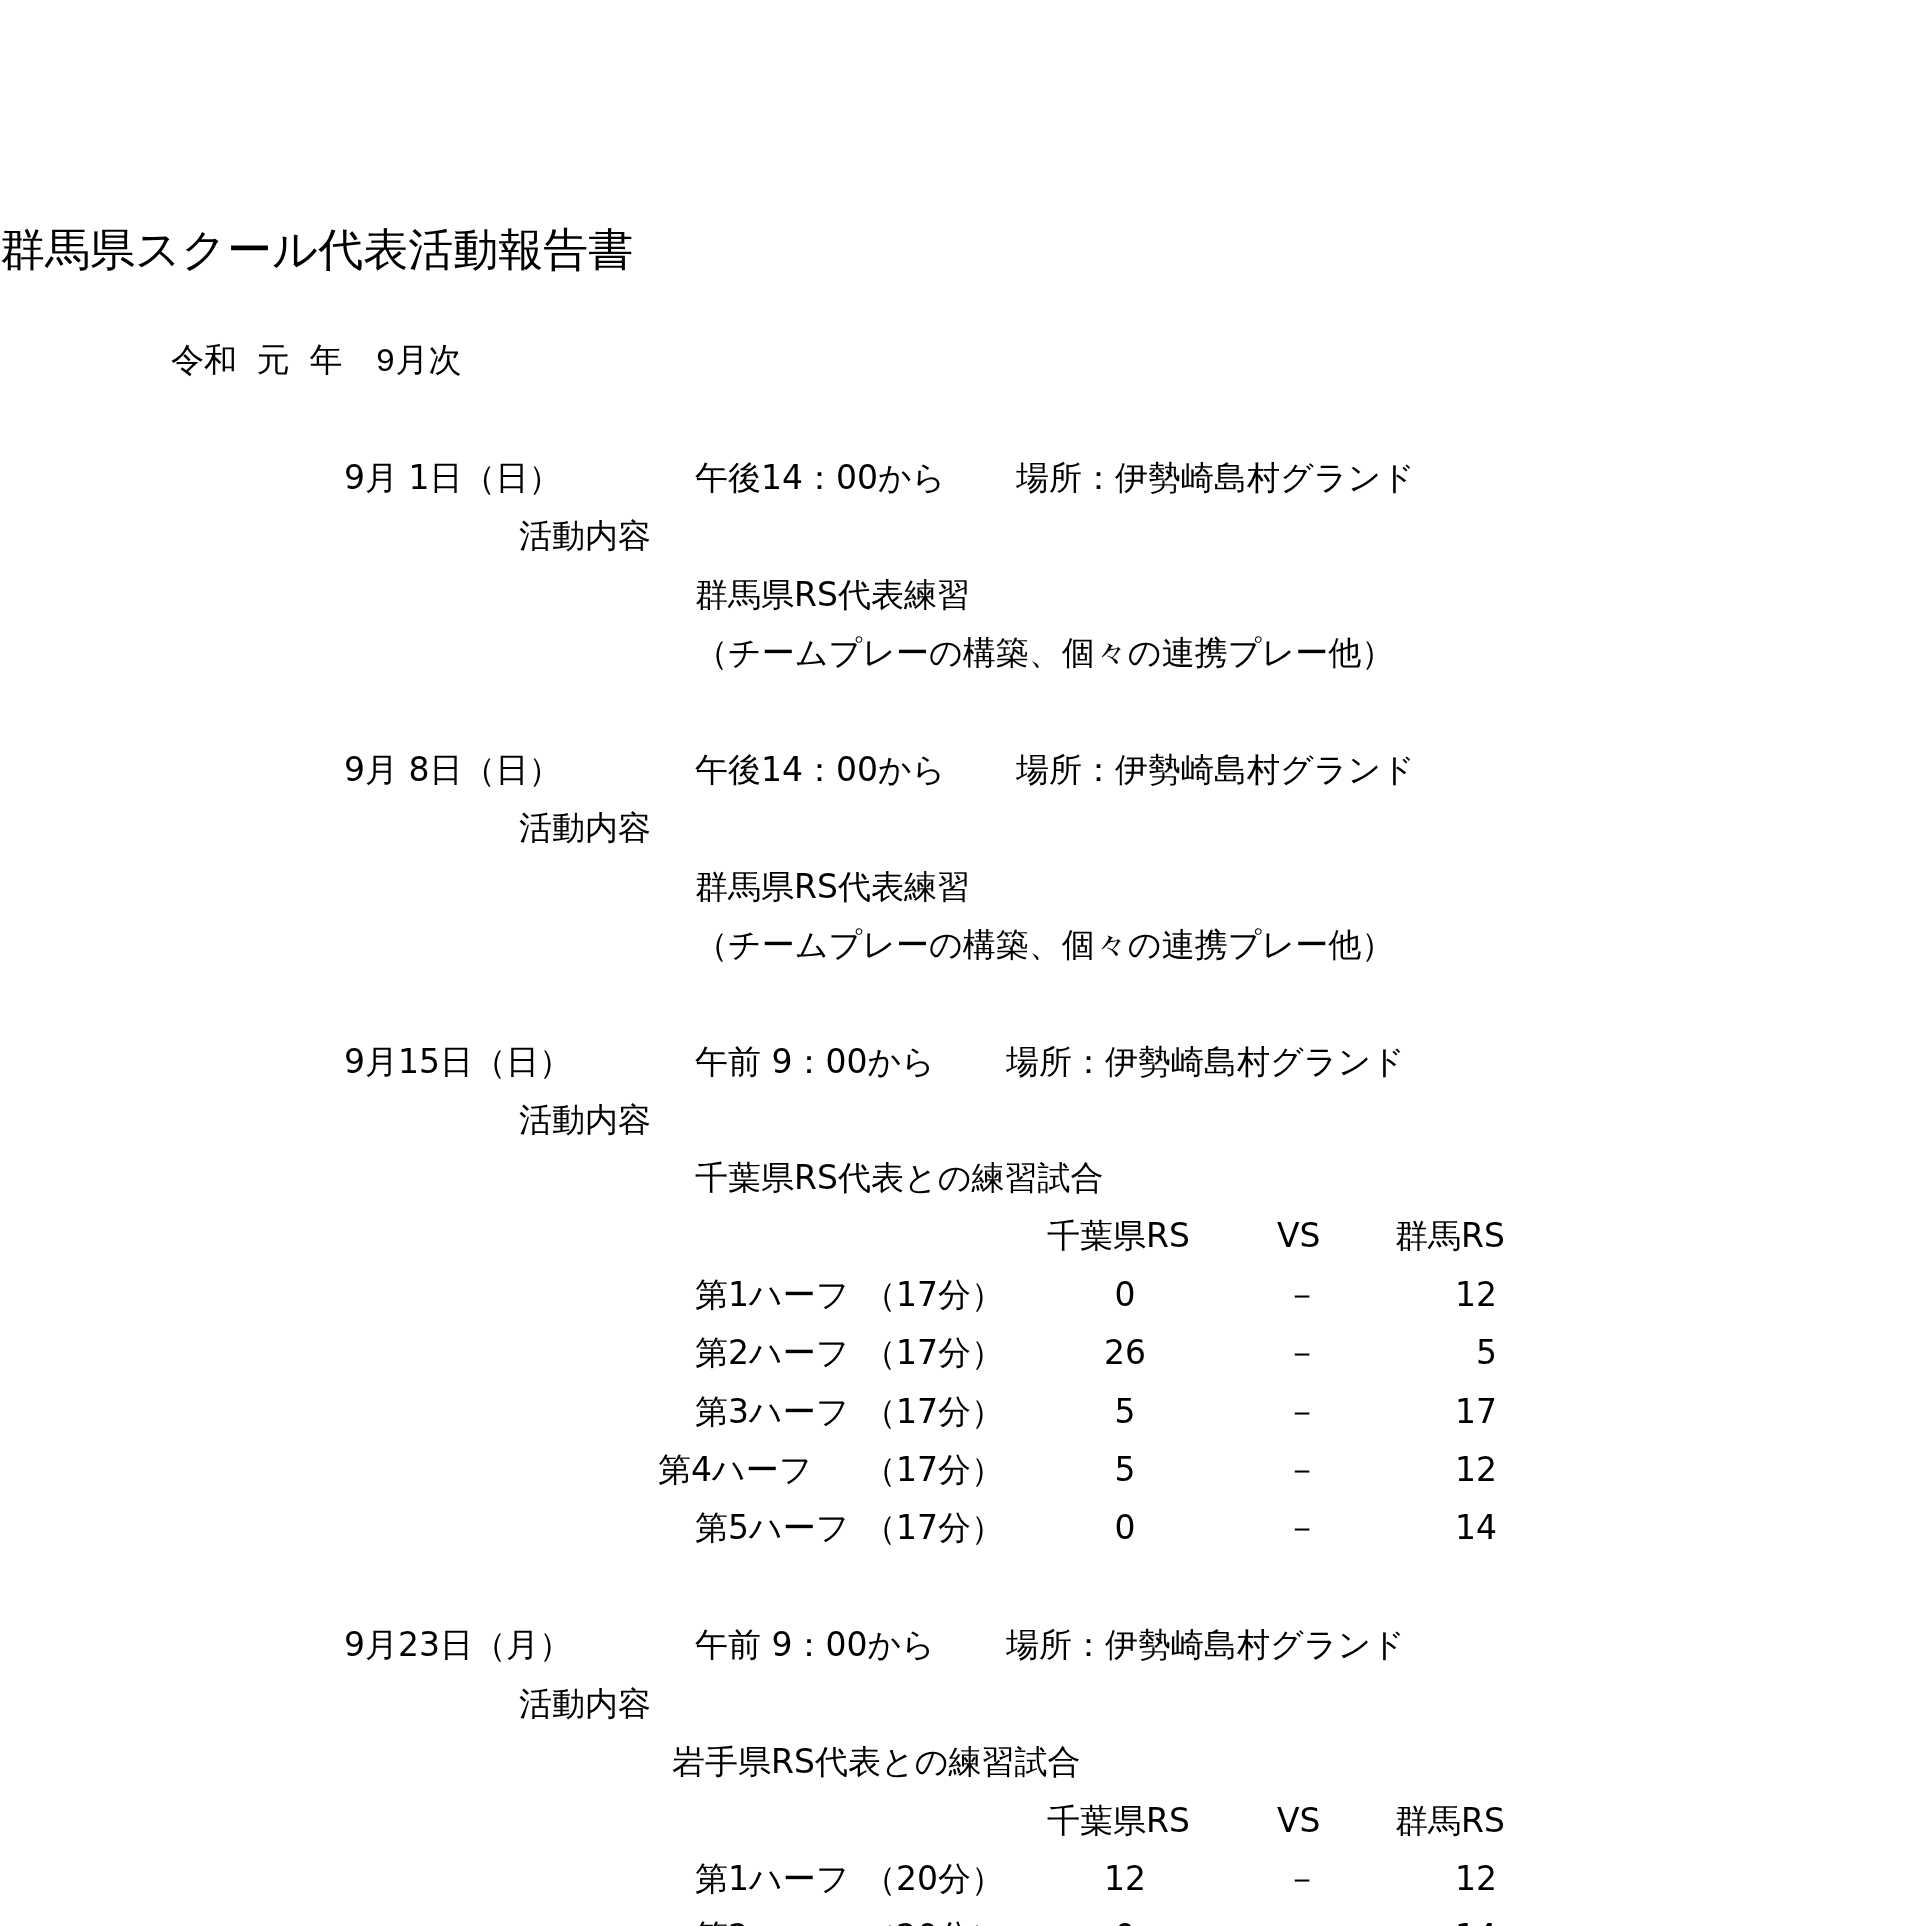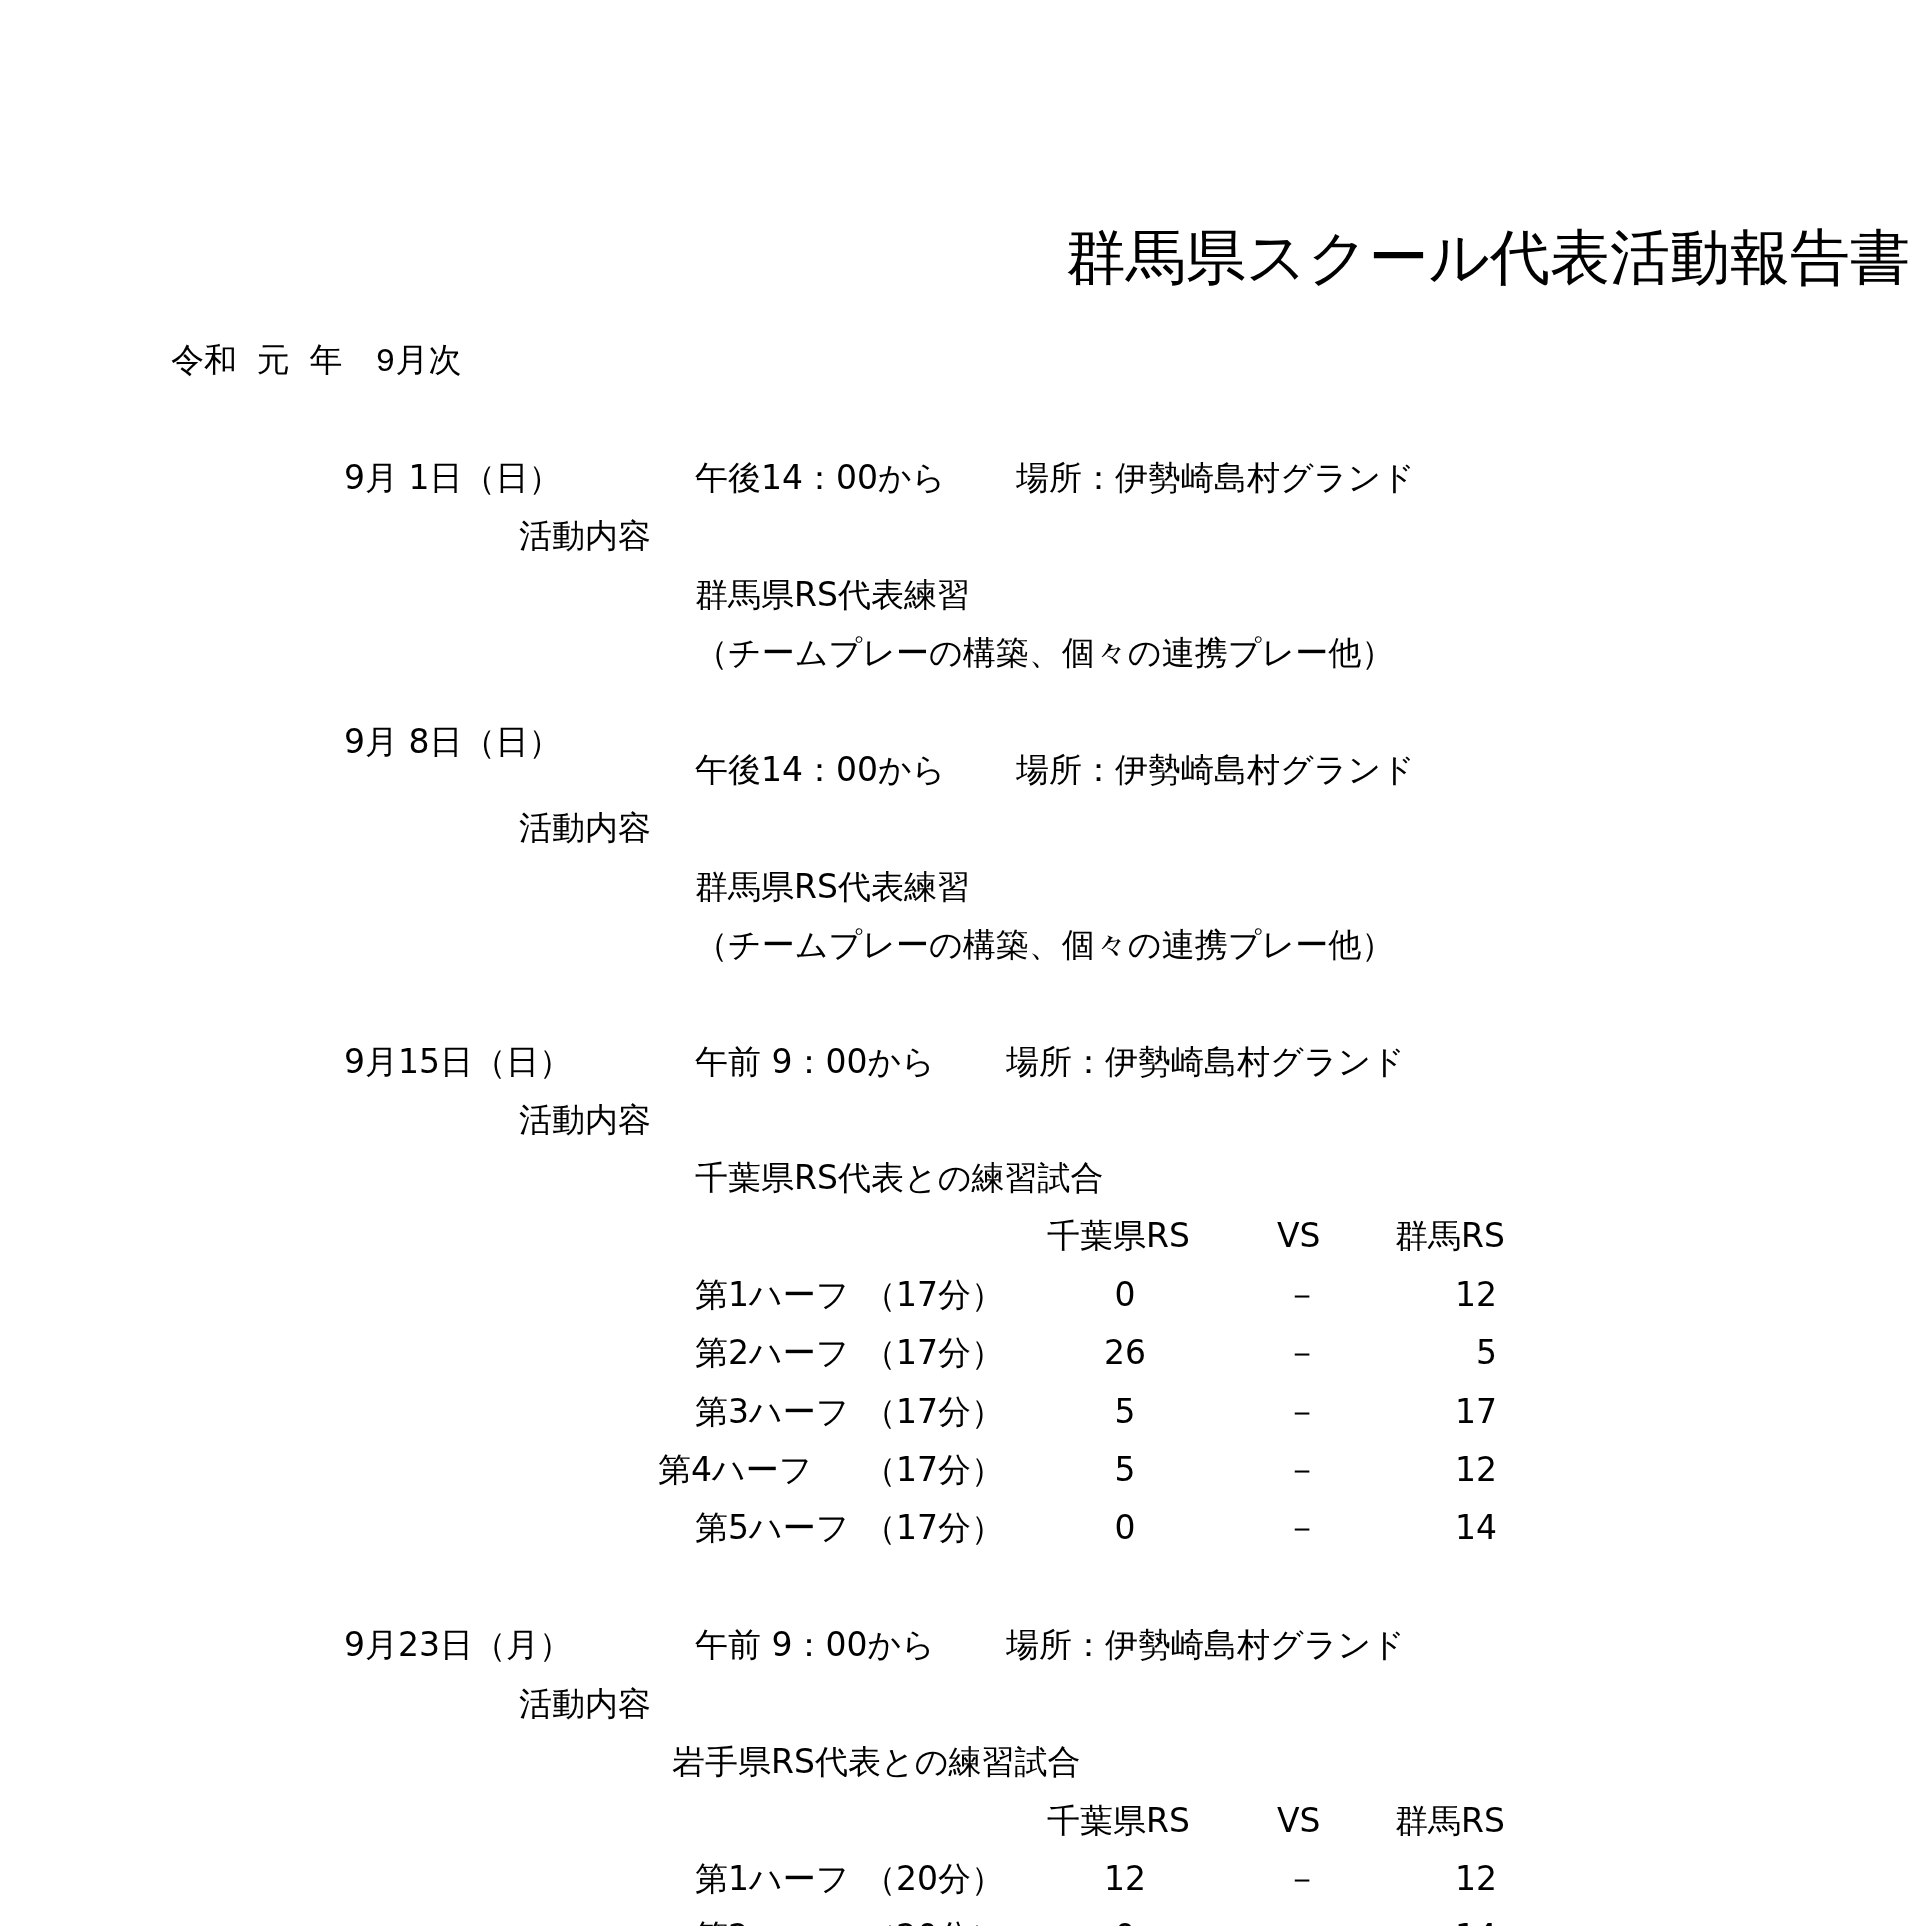--- a/index.html
+++ b/index.html
@@ -2,21 +2,21 @@
 <html style="font-size:6.2px"><head>
 <meta charset="utf-8">
 <style>
   html, body { margin: 0; padding: 0; background: #ffffff; }
   body {
     width: 1910px; height: 2703px; position: relative; overflow: hidden;
     font-family: "DejaVu Sans", "Liberation Sans", sans-serif;
     color: #000000;
   }
   .abs { position: absolute; white-space: nowrap; line-height: 1; }
-  .title { font-size: 60px; left: 0; width: 1910px; text-align: right; top: 227px; }
+  .title { font-size: 45px; left: 0; width: 1910px; text-align: left; top: 227px; }
   .era { font-size: 33px; left: 171px; top: 346px; font-family: Liberation Mono, monospace; }
   .t { font-size: 33px; }
   .num { font-size: 33px; text-align: center; width: 116px; }
   .numr { font-size: 33px; text-align: right; width: 116px; }
 </style>
 </head>
 <body>
 
 <div class="abs title">群馬県スクール代表活動報告書</div>
 <div class="abs era">令和 元 年　9月次</div>
@@ -24,21 +24,21 @@
 <div>
   <div class="abs t" style="left:344px;top:461px">9月 1日（日）</div>
   <div class="abs t" style="left:695px;top:461px">午後14：00から</div>
   <div class="abs t" style="left:1016px;top:461px">場所：伊勢崎島村グランド</div>
   <div class="abs t" style="left:519px;top:519px">活動内容</div>
   <div class="abs t" style="left:695px;top:578px">群馬県RS代表練習</div>
   <div class="abs t" style="left:695px;top:636px">（チームプレーの構築、個々の連携プレー他）</div>
 </div>
 
 <div>
-  <div class="abs t" style="left:344px;top:725px">9月 8日（日）</div>
+  <div class="abs t" style="left:344px;top:753px">9月 8日（日）</div>
   <div class="abs t" style="left:695px;top:753px">午後14：00から</div>
   <div class="abs t" style="left:1016px;top:753px">場所：伊勢崎島村グランド</div>
   <div class="abs t" style="left:519px;top:811px">活動内容</div>
   <div class="abs t" style="left:695px;top:870px">群馬県RS代表練習</div>
   <div class="abs t" style="left:695px;top:928px">（チームプレーの構築、個々の連携プレー他）</div>
 </div>
 
 <div>
   <div class="abs t" style="left:344px;top:1045px">9月15日（日）</div>
   <div class="abs t" style="left:695px;top:1045px">午前 9：00から</div>

